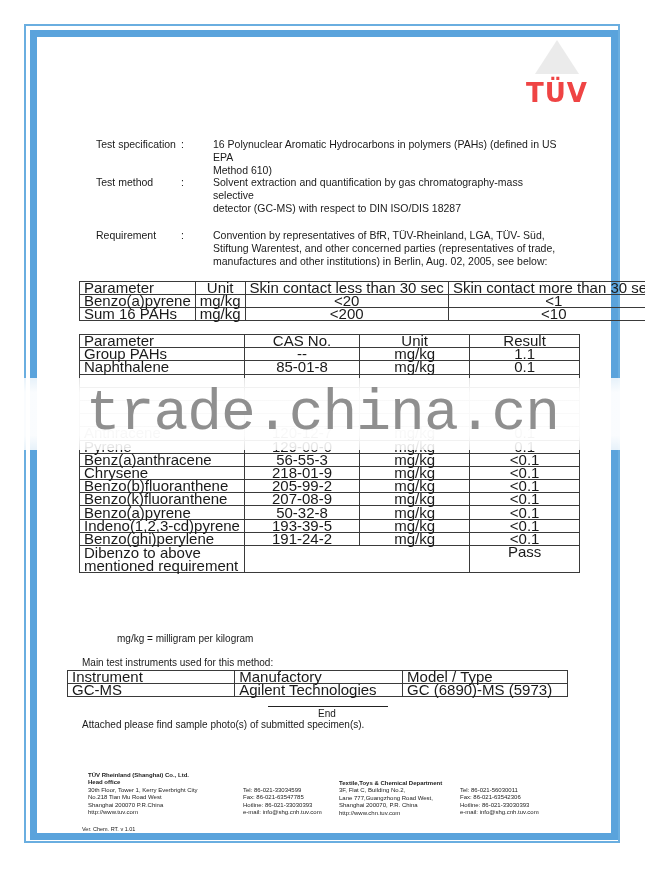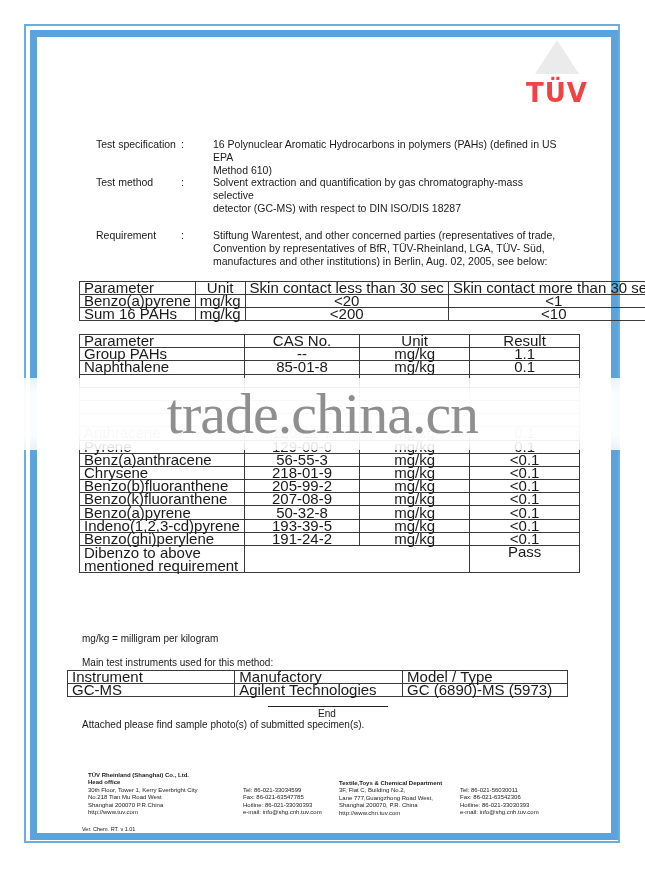--- a/index.html
+++ b/index.html
@@ -35,21 +35,21 @@
   .req-table { left: 79px; top: 281px; width: 501px; }
   .res-table { left: 79px; top: 334px; width: 501px; }
   .res-table td { height: 12.2px; }
   .inst-table { left: 67px; top: 670px; width: 501px; }
 
   .watermark {
     position: absolute; left: 20px; top: 378px; width: 605px; height: 72px;
     background: linear-gradient(to bottom, rgba(255,255,255,0.85), rgba(255,255,255,0.97) 20%, rgba(255,255,255,0.97) 80%, rgba(255,255,255,0.85));
     text-align: center;
   }
-  .watermark span { font-family: Liberation Serif, serif; font-size: 58px; color: #8f8f8f;
+  .watermark span { font-family: Liberation Mono, monospace; font-size: 58px; color: #8f8f8f;
     line-height: 72px; letter-spacing: -1px; }
 
   .note { position: absolute; left: 82px; font-size: 10px; }
   .end-line { position: absolute; left: 268px; top: 706px; width: 120px; border-top: 1px solid #222; }
   .footer { position: absolute; font-size: 6px; line-height: 7.4px; color: #222; }
   .footer b { font-weight: bold; }
 </style>
 </head>
 <body>
 
@@ -74,22 +74,22 @@
   <span class="colon">:</span>
   <div class="val">
     <div>Solvent extraction and quantification by gas chromatography-mass selective</div>
     <div>detector (GC-MS) with respect to DIN ISO/DIS 18287</div>
   </div>
 </div>
 <div class="spec" style="top:229px;">
   <span class="lbl">Requirement</span>
   <span class="colon">:</span>
   <div class="val">
+    <div>Convention by representatives of BfR, TÜV-Rheinland, LGA, TÜV- Süd,</div>
     <div>Stiftung Warentest, and other concerned parties (representatives of trade,</div>
-    <div>Convention by representatives of BfR, TÜV-Rheinland, LGA, TÜV- Süd,</div>
     <div>manufactures and other institutions) in Berlin, Aug. 02, 2005, see below:</div>
   </div>
 </div>
 
 <table class="req-table">
   <colgroup>
       <col style="width:118px">
       <col style="width:58px">
       <col style="width:163px">
       <col style="width:162px">
@@ -232,21 +232,21 @@
     <td colspan="2"></td>
     <td class="c" style="vertical-align:top;">Pass</td>
   </tr>
 </tbody>
   </table>
 
 <div class="watermark">
   <span>trade.china.cn</span>
 </div>
 
-<div class="note" style="top:633px;">mg/kg = milligram per kilogram</div>
+<div class="note" style="top:633px;margin-left:35px;">mg/kg = milligram per kilogram</div>
 <div class="note" style="top:657px;">Main test instruments used for this method:</div>
 
 <table class="inst-table">
   <colgroup>
       <col style="width:168px">
       <col style="width:168px">
       <col style="width:165px">
     </colgroup>
   <tbody>
       <tr>

